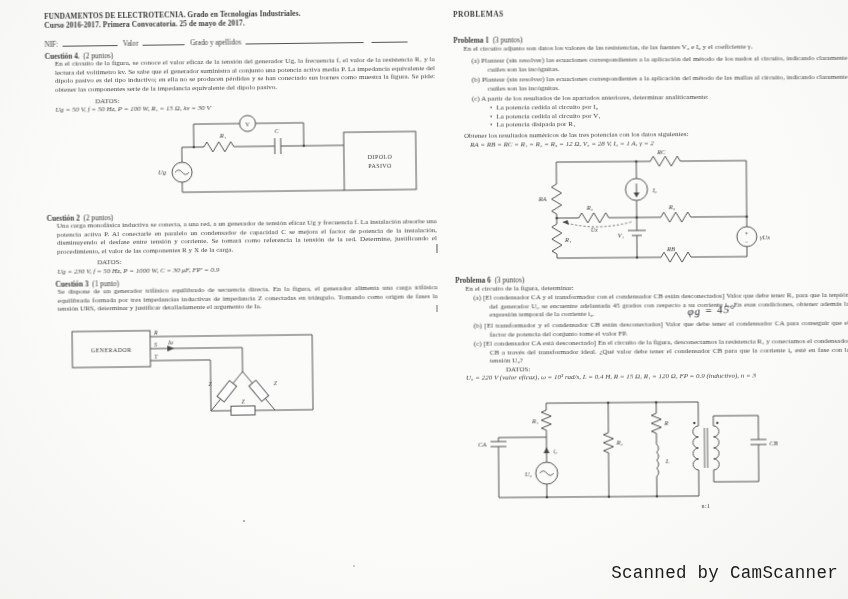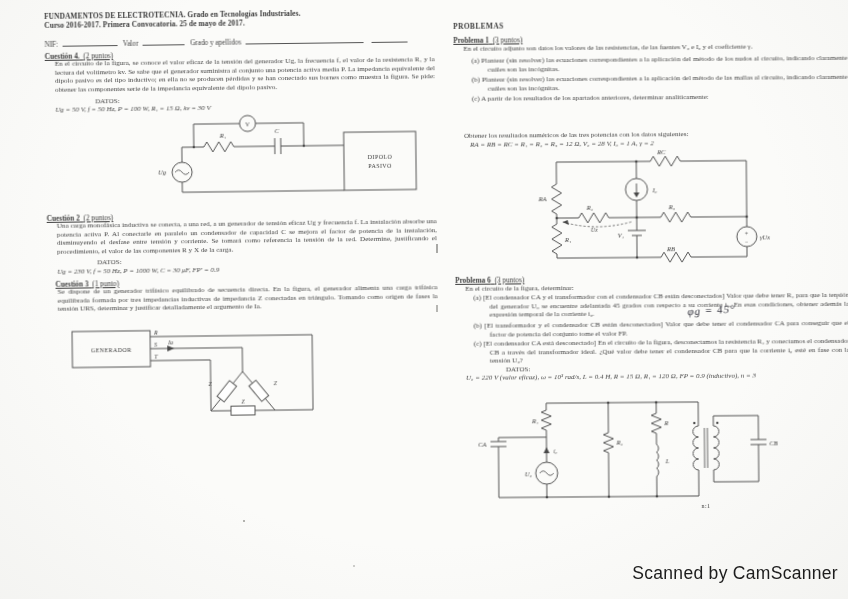--- a/index.html
+++ b/index.html
@@ -12,39 +12,39 @@
   }
   .page{position:absolute;top:0;color:#454545;
     filter:blur(0.3px) contrast(1.04);}
   .page-left{left:40px;width:400px;height:545px;transform:rotate(-0.7deg);transform-origin:top left;}
   .page-right{left:443px;width:402px;height:565px;transform:rotate(-0.45deg);transform-origin:top left;}
   .blk{position:absolute;}
   .hdr{font-weight:bold;font-size:7.4px;letter-spacing:.1px;color:#3c3c3c;}
   .idline{font-size:7.2px;color:#444;}
   .bl{display:inline-block;border-bottom:.8px solid #555;height:6px;margin:0 4px;}
   .w1{width:55px}.w2{width:42px}.w3{width:118px}.w4{width:36px}
-  .qt{font-size:7.3px;color:#3e3e3e;text-decoration:underline;}
+  .qt{font-size:7.3px;color:#3e3e3e;}
   .qt .b{font-weight:bold;}
   .bt{font-size:7.1px;line-height:8.7px;text-align:justify;color:#474747;}
   .dl{font-size:7px;color:#464646;padding-left:40px;}
   .dv{font-size:7px;font-style:italic;color:#484848;}
   .item{padding-left:16px;text-indent:-16px;}
   .bullets{font-size:7.1px;line-height:8.6px;color:#474747;}
   .bullets .dot{margin-right:4px;}
   .hand{font-style:italic;font-size:11px;color:#33333d;transform:rotate(-3deg);letter-spacing:1px;}
   .fig line,.fig path,.fig rect,.fig circle,.fig polyline{stroke:#565656;fill:none;stroke-width:1;}
   .fig .thin{stroke-width:.9;}
   .fig text{font:italic 6.5px "Liberation Serif",serif;fill:#3f3f3f;stroke:none;}
   .fig text.rm{font-style:normal;font-size:6px;letter-spacing:.4px;}
   .fig text.sm{font-size:5.8px;}
   .fig .nd{fill:#4a4a4a;stroke:none;}
   .fig .dash{stroke-dasharray:2.2,2;stroke-width:.8;}
   .fig .mask{fill:#fcfcfa;}
   .watermark{position:absolute;right:10px;top:563px;font-size:17.5px;color:#1c1c1c;
-    font-family:Liberation Sans, sans-serif;letter-spacing:.3px;}
+    font-family:Liberation Mono, monospace;letter-spacing:.3px;}
   .speck{position:absolute;background:#9a9a96;border-radius:50%;}
   .tick{position:absolute;background:#7d7d7a;width:1.5px;}
 </style>
 </head>
 <body>
 
 <div>
 
   <div class="page page-left">
 
@@ -125,38 +125,43 @@
       <text class="sm" x="92" y="42">T</text>
       <text class="sm" x="106" y="28">Ia</text>
       <text class="sm" x="149" y="70" text-anchor="end">Z</text>
       <text class="sm" x="211" y="70">Z</text>
       <text class="sm" x="180" y="88" text-anchor="middle">Z</text>
     </svg>
   </div>
 
   <div class="page page-right">
 
-    <div class="blk hdr" style="top:22px;left:10px;letter-spacing:.4px">PROBLEMAS</div>
+    <div class="blk hdr" style="top:10px;left:10px;letter-spacing:.4px">PROBLEMAS</div>
 
     <div class="blk qt" style="top:36px;left:10px">
       <span class="b">Problema 1</span>&nbsp;
       <span>(3 puntos)</span>
     </div>
     <div class="blk bt" style="top:45px;left:20px;width:372px">En el circuito adjunto son datos los valores de las resistencias, de las fuentes V₀ e I₀ y el coeficiente γ.</div>
     <div class="blk bt item" style="top:57px;left:28px;width:360px">
       <span>(a)</span>
       <span>Plantear (sin resolver) las ecuaciones correspondientes a la aplicación del método de los nudos al circuito, indicando claramente cuáles son las incógnitas.</span>
     </div>
     <div class="blk bt item" style="top:76px;left:28px;width:360px">
       <span>(b)</span>
       <span>Plantear (sin resolver) las ecuaciones correspondientes a la aplicación del método de las mallas al circuito, indicando claramente cuáles son las incógnitas.</span>
     </div>
     <div class="blk bt item" style="top:95px;left:28px;width:360px">
       <span>(c)</span>
       <span>A partir de los resultados de los apartados anteriores, determinar analíticamente:</span>
+    </div>
+    <div class="blk bullets" style="top:104px;left:46px">
+      <div><span class="dot">•</span><span>La potencia cedida al circuito por I₀</span></div>
+      <div><span class="dot">•</span><span>La potencia cedida al circuito por V₁</span></div>
+      <div><span class="dot">•</span><span>La potencia disipada por R₁</span></div>
     </div>
     <div class="blk bt" style="top:132px;left:20px;width:372px">Obtener los resultados numéricos de las tres potencias con los datos siguientes:</div>
     <div class="blk dv" style="top:141px;left:26px">RA = RB = RC = R₁ = R₂ = R₃ = 12 Ω,  V₀ = 28 V,  I₀ = 1 A,  γ = 2</div>
 
     <svg class="blk fig" style="top:151px;left:92px" width="240" height="120" viewBox="0 0 240 120">
       <g>
         <path d="M20 12 H110"></path>
         <path d="M110 12 l4 0 l3 -5 l6 10 l6 -10 l6 10 l6 -10 l3 5 l4 0"></path>
         <path d="M148 12 H210"></path>
         <path d="M20 12 V30"></path>

